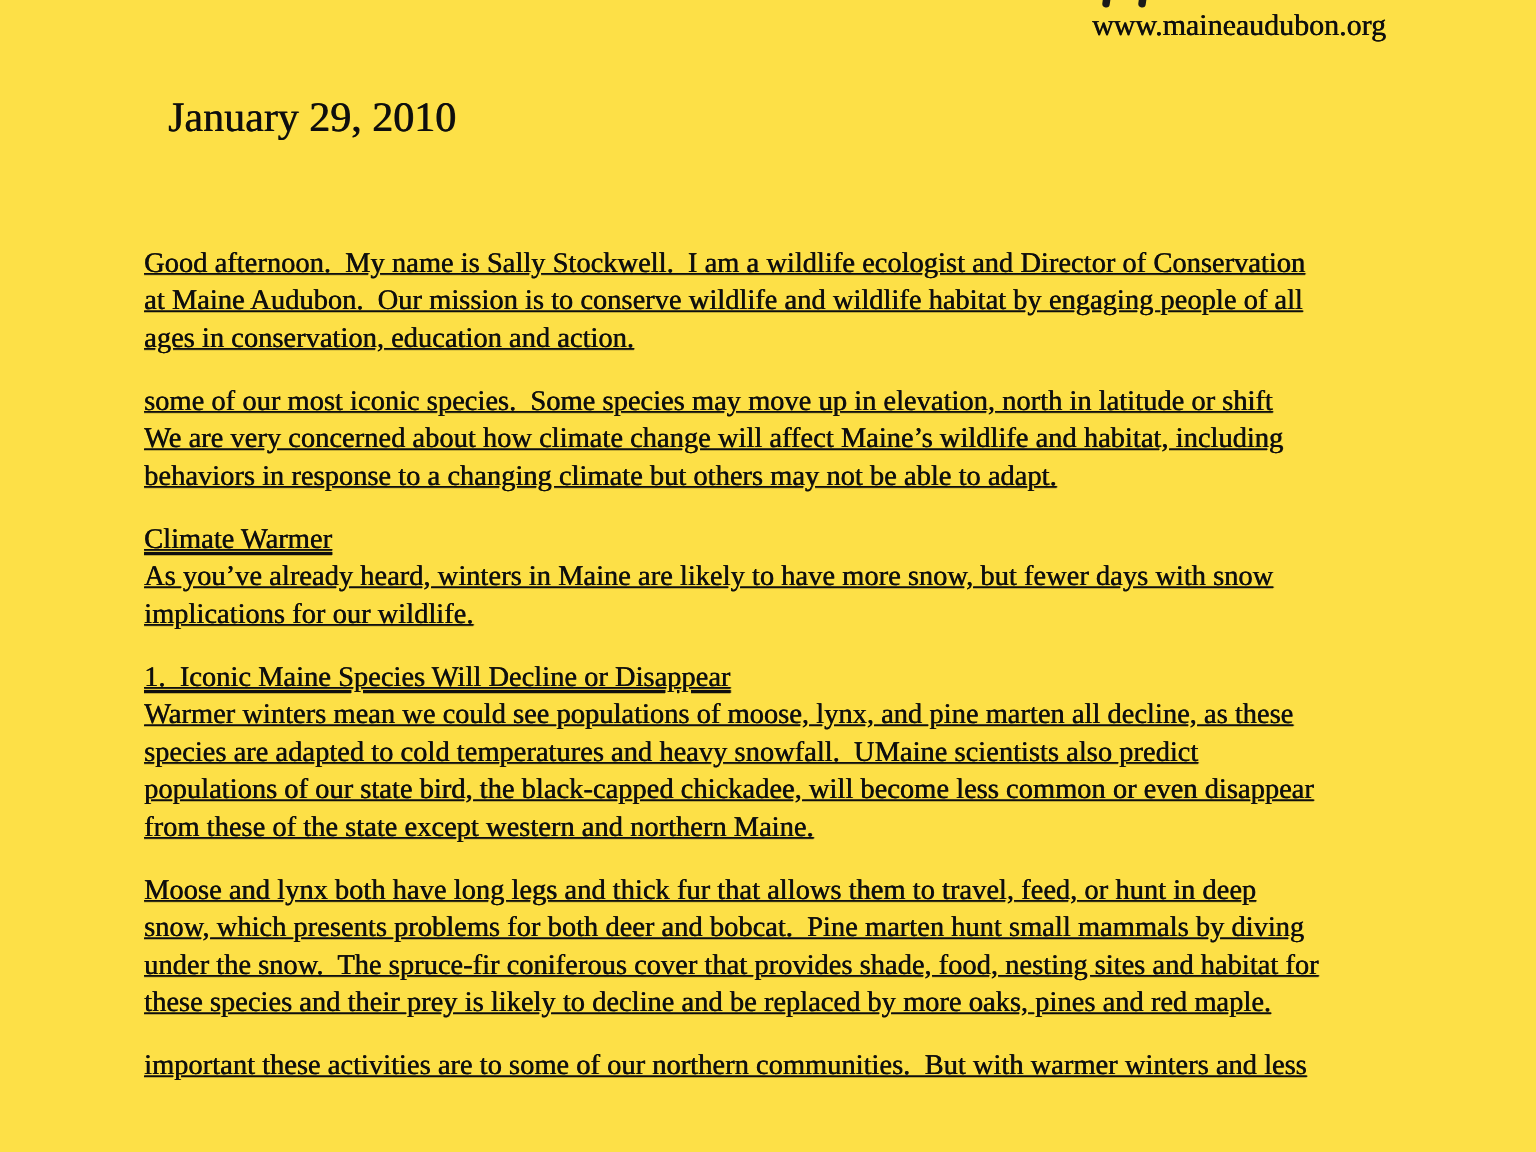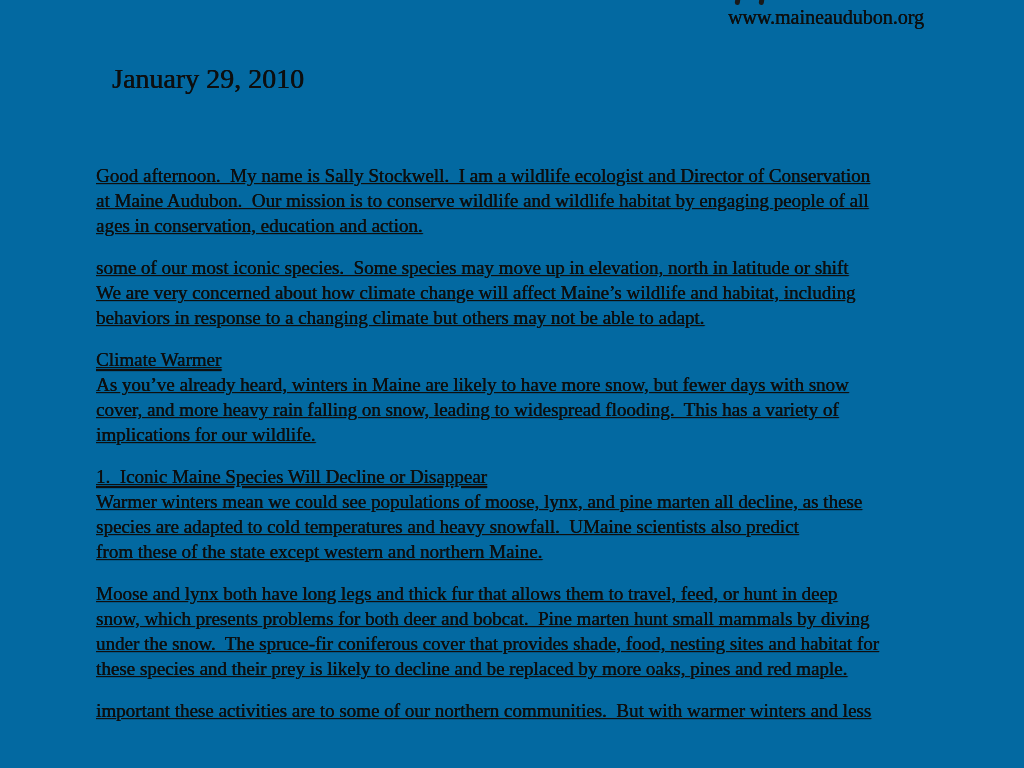--- a/index.html
+++ b/index.html
@@ -4,21 +4,21 @@
 <style>
   html, body {
     margin: 0;
     padding: 0;
     background: #ffffff;
   }
   .page {
     position: relative;
     width: 1024px;
     height: 768px;
-    background: #0369a1;
+    background: #fde047;
     overflow: hidden;
     font-family: "Liberation Serif", "DejaVu Serif", serif;
     color: #0e0e0e;
   }
   
   .ink {
     text-shadow: 0.35px 0 0 rgba(10,10,10,0.85), 0 0.3px 0 rgba(10,10,10,0.55);
   }
   .url {
     position: absolute;
@@ -104,28 +104,28 @@
 
     <div class="block">
       <div class="line">some of our most iconic species.  Some species may move up in elevation, north in latitude or shift</div>
       <div class="line">We are very concerned about how climate change will affect Maine’s wildlife and habitat, including</div>
       <div class="line">behaviors in response to a changing climate but others may not be able to adapt.</div>
     </div>
 
     <div class="block">
       <div class="heading">Climate Warmer</div>
       <div class="line">As you’ve already heard, winters in Maine are likely to have more snow, but fewer days with snow</div>
-      <div class="line">cover, and more heavy rain falling on snow, leading to widespread flooding.  This has a variety of</div>
       <div class="line">implications for our wildlife.</div>
     </div>
 
     <div class="block">
       <div class="heading">1.  Iconic Maine Species Will Decline or Disappear</div>
       <div class="line">Warmer winters mean we could see populations of moose, lynx, and pine marten all decline, as these</div>
       <div class="line">species are adapted to cold temperatures and heavy snowfall.  UMaine scientists also predict</div>
+      <div class="line">populations of our state bird, the black-capped chickadee, will become less common or even disappear</div>
       <div class="line">from these of the state except western and northern Maine.</div>
     </div>
 
     <div class="block">
       <div class="line">Moose and lynx both have long legs and thick fur that allows them to travel, feed, or hunt in deep</div>
       <div class="line">snow, which presents problems for both deer and bobcat.  Pine marten hunt small mammals by diving</div>
       <div class="line">under the snow.  The spruce-fir coniferous cover that provides shade, food, nesting sites and habitat for</div>
       <div class="line">these species and their prey is likely to decline and be replaced by more oaks, pines and red maple.</div>
     </div>
 

